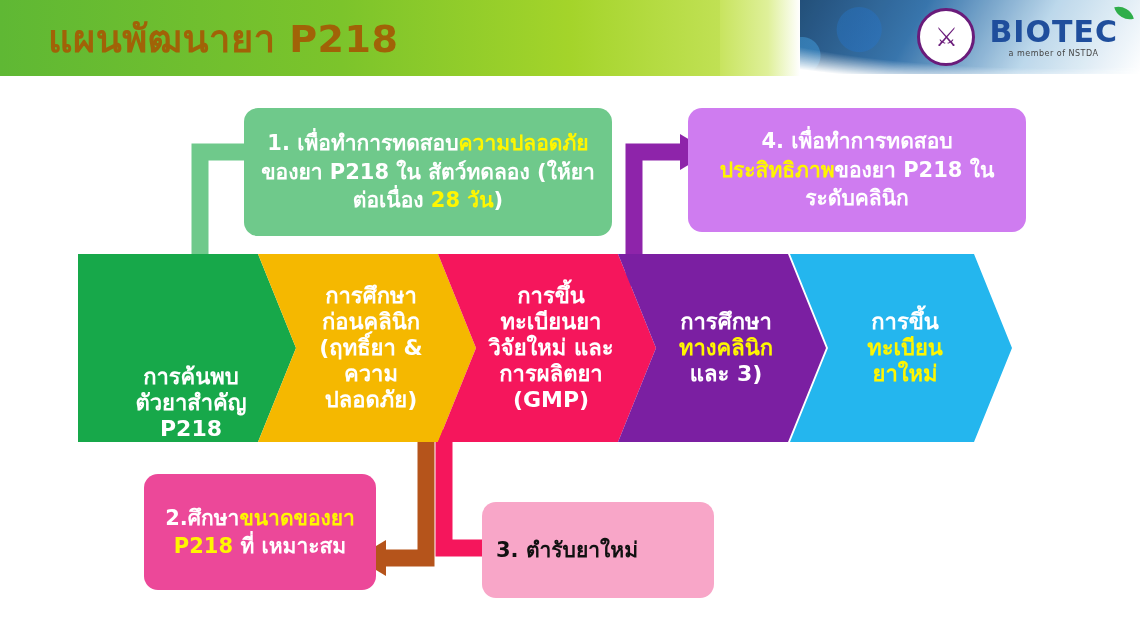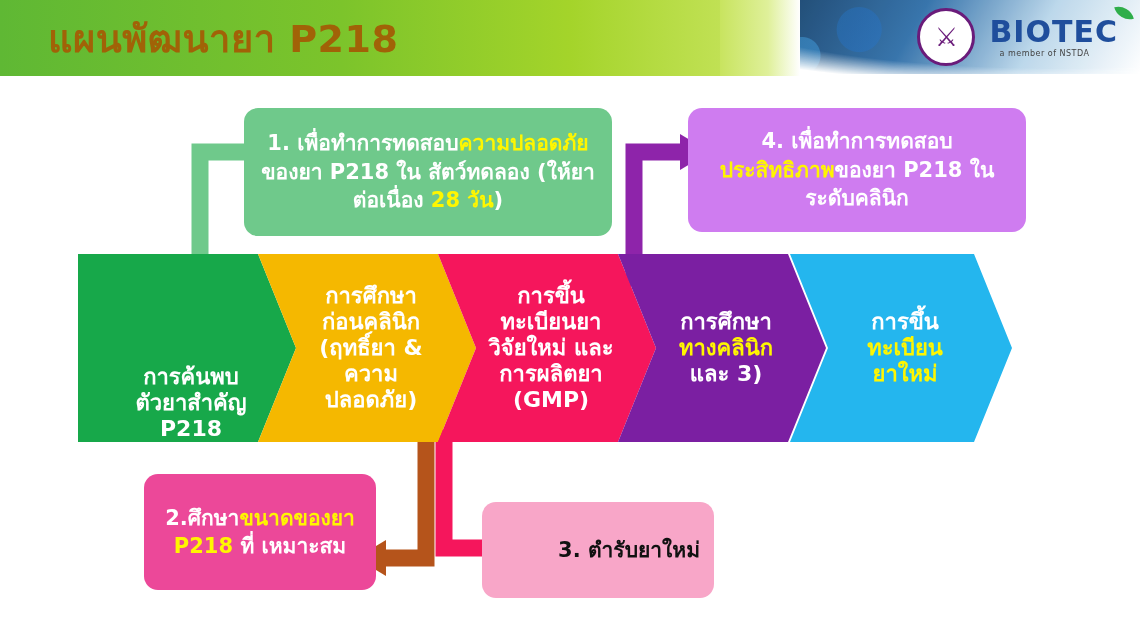--- a/index.html
+++ b/index.html
@@ -98,21 +98,21 @@
     width: 16px; height: 16px;
     background: #2fae4a;
     border-radius: 0 100% 0 100%;
     transform: rotate(-15deg);
   }
   #biotec-sub {
     font-size: 8px;
     color: #444;
     letter-spacing: 0.5px;
     margin-top: 3px;
-    margin-left: 10px;
+    margin-left: 19px;
   }
 
   
   .chev {
     position: absolute;
     height: 188px;
     display: flex;
     align-items: center;
     justify-content: center;
     text-align: center;
@@ -131,21 +131,21 @@
 
   
   .box {
     position: absolute;
     border-radius: 14px;
     color: #ffffff;
     font-weight: bold;
     text-align: center;
     display: flex;
     align-items: center;
-    justify-content: flex-end;
+    justify-content: flex-start;
     line-height: 1.35;
     box-sizing: border-box;
     padding: 8px 14px;
   }
   .box .accent { color: #fff600; }
   .box.dark { color: #111111; }
 
   
   .arrow { position: absolute; }
   svg { display: block; overflow: visible; }

